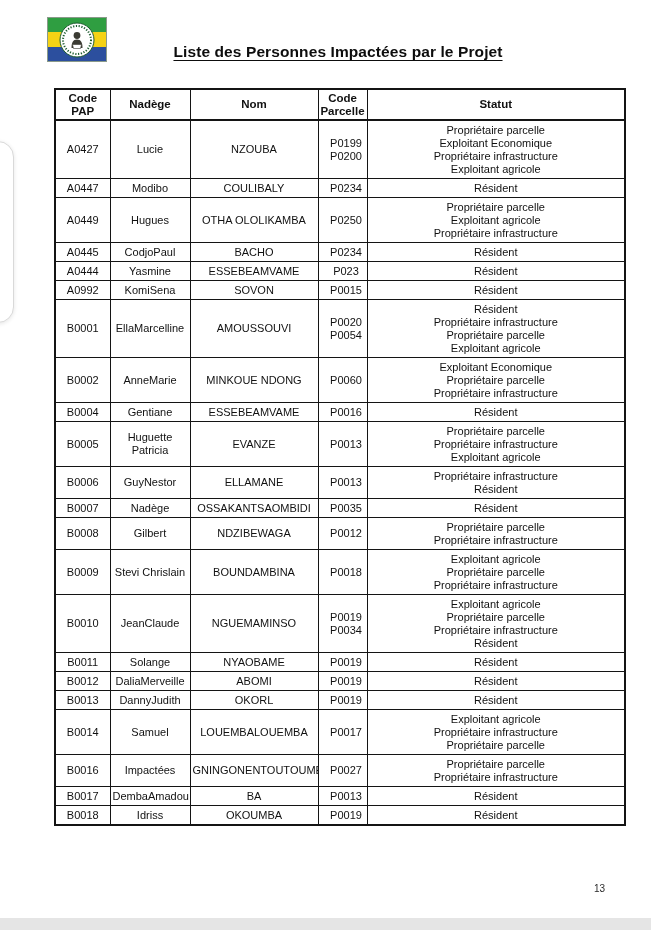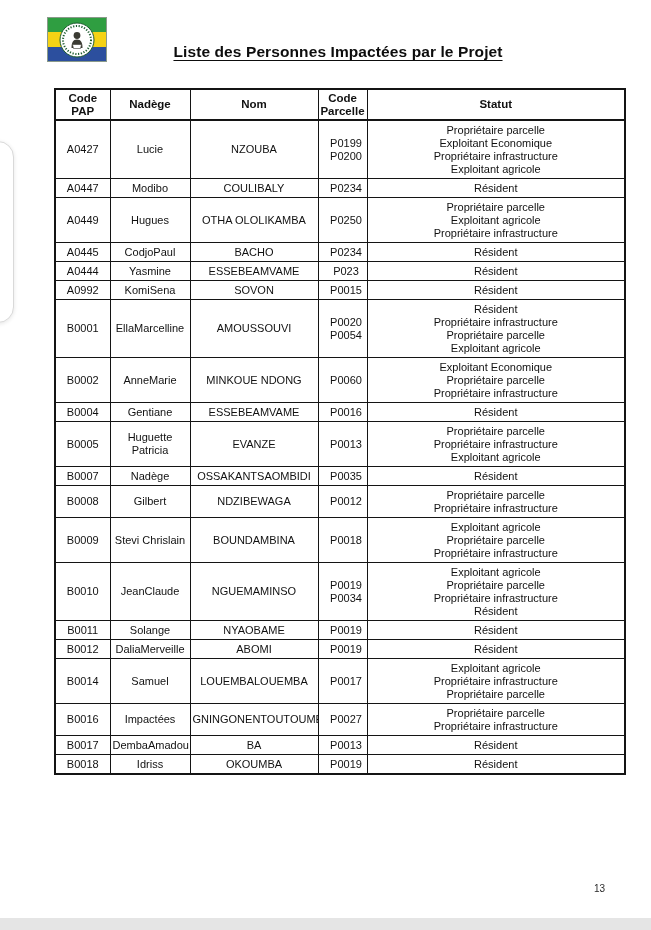--- a/index.html
+++ b/index.html
@@ -218,20 +218,28 @@
     <tr>
       <td data-field="code_pap">B0005</td>
       <td data-field="prenom">Huguette Patricia</td>
       <td data-field="nom">EVANZE</td>
       <td data-field="code_parcelle">P0013</td>
       <td data-field="statut">Propriétaire parcelle
 Propriétaire infrastructure
 Exploitant agricole</td>
     </tr>
 
+    <tr>
+      <td data-field="code_pap">B0006</td>
+      <td data-field="prenom">GuyNestor</td>
+      <td data-field="nom">ELLAMANE</td>
+      <td data-field="code_parcelle">P0013</td>
+      <td data-field="statut">Propriétaire infrastructure
+Résident</td>
+    </tr>
 
     <tr>
       <td data-field="code_pap">B0007</td>
       <td data-field="prenom">Nadège</td>
       <td data-field="nom">OSSAKANTSAOMBIDI</td>
       <td data-field="code_parcelle">P0035</td>
       <td data-field="statut">Résident</td>
     </tr>
 
     <tr>
@@ -273,20 +281,27 @@
     </tr>
 
     <tr>
       <td data-field="code_pap">B0012</td>
       <td data-field="prenom">DaliaMerveille</td>
       <td data-field="nom">ABOMI</td>
       <td data-field="code_parcelle">P0019</td>
       <td data-field="statut">Résident</td>
     </tr>
 
+    <tr>
+      <td data-field="code_pap">B0013</td>
+      <td data-field="prenom">DannyJudith</td>
+      <td data-field="nom">OKORL</td>
+      <td data-field="code_parcelle">P0019</td>
+      <td data-field="statut">Résident</td>
+    </tr>
 
     <tr>
       <td data-field="code_pap">B0014</td>
       <td data-field="prenom">Samuel</td>
       <td data-field="nom">LOUEMBALOUEMBA</td>
       <td data-field="code_parcelle">P0017</td>
       <td data-field="statut">Exploitant agricole
 Propriétaire infrastructure
 Propriétaire parcelle</td>
     </tr>

